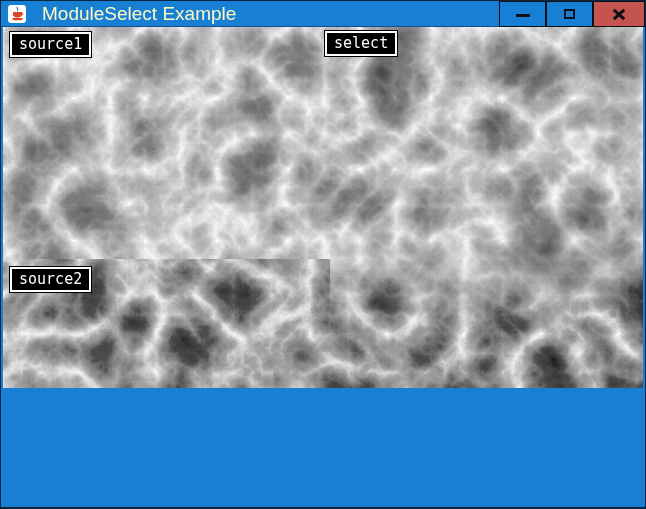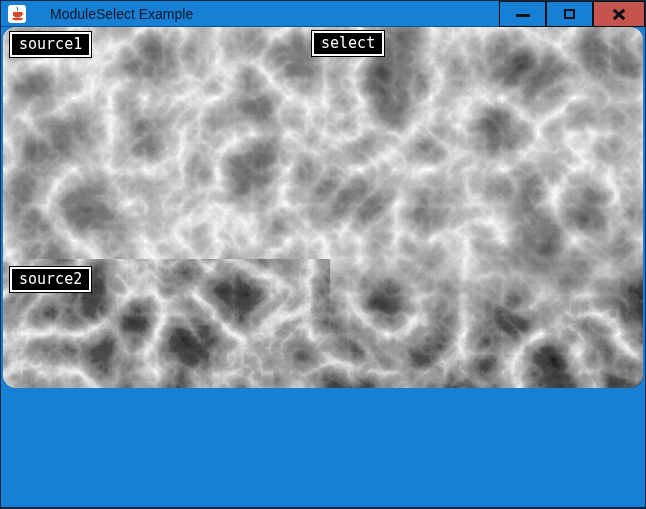--- a/index.html
+++ b/index.html
@@ -36,23 +36,23 @@
   }
   .app-icon {
     width:18px; height:18px;
     margin-left:7px;
     background:#ffffff;
     border-radius:3px;
     display:flex; align-items:center; justify-content:center;
     flex:0 0 auto;
   }
   .title-text {
-    color:#0f172a;
-    font-size:14px;
-    margin-left:24px;
+    color:#fef9c3;
+    font-size:19px;
+    margin-left:16px;
     white-space:nowrap;
     flex:1 1 auto;
     overflow:hidden;
   }
   .controls { display:flex; height:26px; flex:0 0 auto; }
   .ctl-btn {
     box-sizing:border-box;
     width:47px; height:26px;
     border:1px solid var(--glyph-dark);
     background:var(--titlebar-blue);
@@ -75,37 +75,36 @@
     background:var(--glyph-dark);
   }
   .glyph-close i:nth-child(1) { transform:rotate(41deg); }
   .glyph-close i:nth-child(2) { transform:rotate(-41deg); }
   
   .client {
     position:relative;
     width:640px; height:361px;
     background:#1d4ed8;
     overflow:hidden;
-    border-radius:13px;
   }
   .client svg.noise { display:block; }
   .tag {
     position:absolute;
     background:var(--label-bg);
     color:var(--label-fg);
     border:2px solid #ffffff;
     box-shadow:0 0 0 1px #000000;
     font-family:"DejaVu Sans Mono", monospace;
     font-size:15px;
     line-height:17px;
     padding:2px 7px;
     white-space:nowrap;
   }
   .tag-source1 { left:7px;   top:5px; }
-  .tag-select  { left:309px; top:4px; }
+  .tag-select  { left:322px; top:4px; }
   .tag-source2 { left:7px;   top:240px; }
 </style>
 </head>
 <body>
 
 <div class="window">
 
   <div class="titlebar">
     <span class="app-icon">
       <svg width="13" height="15" viewBox="0 0 13 15" aria-hidden="true">

